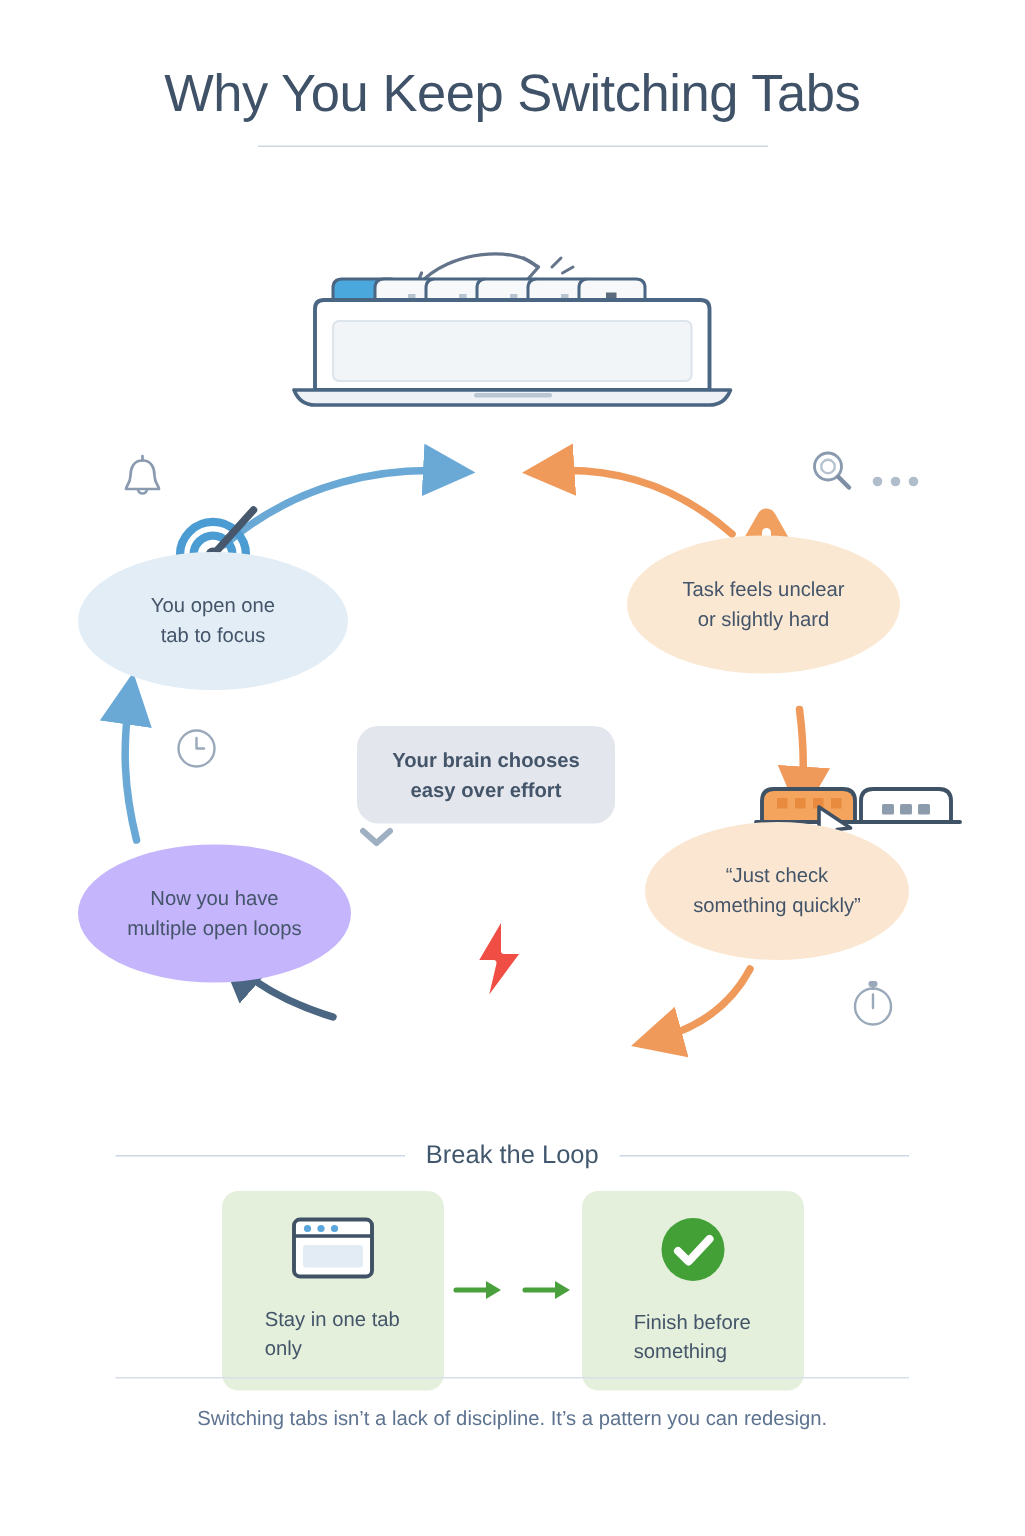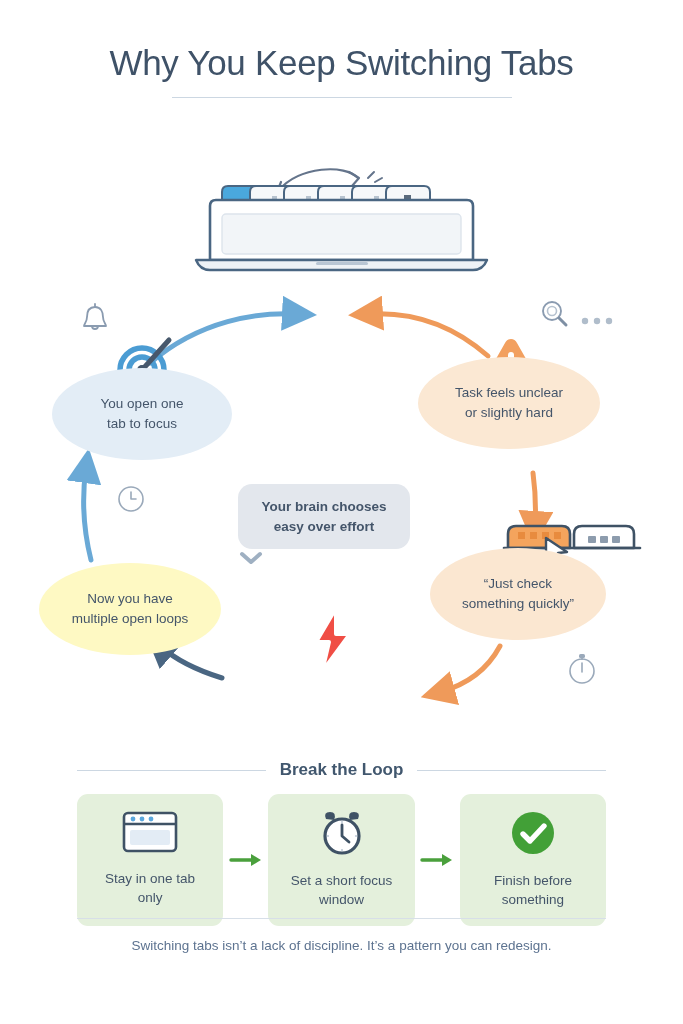--- a/index.html
+++ b/index.html
@@ -40,21 +40,21 @@
     text-align:center;
     border-radius:50%;
     font-size:13.5px;line-height:1.45;color:#44556a;
     padding:0 10px;box-sizing:border-box;
     z-index:3;
   }
   .node-open   {left:52px; top:80px;  width:180px;height:92px; background:#e3edf6;}
   .node-task   {left:418px;top:69px;  width:182px;height:92px; background:#fbe8d3;justify-content:center;}
   .node-check  {left:430px;top:260px; width:176px;height:92px; background:#fbe7d1;}
   .node-newtab {left:218px;top:350px; width:228px;height:92px; background:#fbd4c0;}
-  .node-loops  {left:39px; top:275px; width:182px;height:92px; background:#fef9c3;}
+  .node-loops  {left:52px; top:275px; width:182px;height:92px; background:#c4b5fd;}
 
   .center-box{
     position:absolute;left:238px;top:196px;width:172px;
     background:#e3e7ed;border-radius:14px;
     padding:13px 12px;box-sizing:border-box;text-align:center;
     font-size:13.5px;line-height:1.45;color:#44556a;font-weight:bold;
     z-index:3;
   }
   .center-chev{
     position:absolute;left:238px;top:262px;width:172px;text-align:center;z-index:3;
@@ -62,34 +62,34 @@
 
   .deco{position:absolute;z-index:2;}
 
   
   .break{position:absolute;top:760px;left:0;width:683px;}
   .break-head{
     position:relative;display:flex;align-items:center;justify-content:center;
     gap:14px;width:529px;margin:0 auto;
   }
   .break-head .ln{flex:1;height:1px;background:#ccd7e2;}
-  .break-title{font-size:17px;font-weight:bold;color:#41576e;white-space:nowrap;}
+  .break-title{font-size:17px;font-weight:normal;color:#41576e;white-space:nowrap;}
 
   .cards{
     display:flex;align-items:stretch;justify-content:center;
     gap:0;width:529px;margin:14px auto 0 auto;
   }
   .card{
     width:148px;background:#e4f0dc;border-radius:11px;
     padding:16px 8px 16px 8px;box-sizing:border-box;
     display:flex;flex-direction:column;align-items:center;gap:12px;
     min-height:112px;
   }
   .card-label{
-    font-size:13.5px;line-height:1.4;color:#44556a;text-align:center;
+    font-size:13.5px;line-height:1.4;color:#44556a;text-align:left;
   }
   .card-arrow{
     width:46px;display:flex;align-items:center;justify-content:center;
   }
 
   
   .foot-rule{
     position:absolute;top:918px;left:77px;width:529px;height:1px;background:#d7dfe8;
   }
   .footer{
@@ -316,38 +316,20 @@
         </span>
       </div>
 
       <div class="card-arrow">
         <svg width="34" height="16" viewBox="0 0 34 16">
           <path d="M2 8 h22" stroke="#4aa03c" stroke-width="3.4" stroke-linecap="round"></path>
           <path d="M22 2 L32 8 L22 14 z" fill="#4aa03c"></path>
         </svg>
       </div>
 
-      <div class="card">
-        <span>
-          <svg width="48" height="46" viewBox="0 0 48 46">
-            <path d="M8 9 q-3 -7 4 -7 q7 0 4 8" fill="#3f5265"></path>
-            <path d="M40 9 q3 -7 -4 -7 q-7 0 -4 8" fill="#3f5265"></path>
-            <circle cx="24" cy="26" r="17" fill="#ffffff" stroke="#3f5265" stroke-width="3.2"></circle>
-            <path d="M24 15 v11 l7 6" fill="none" stroke="#3f5265" stroke-width="2.8" stroke-linecap="round" stroke-linejoin="round"></path>
-            <circle cx="24" cy="12" r="1.1" fill="#c0ccd8"></circle>
-            <circle cx="38" cy="26" r="1.1" fill="#c0ccd8"></circle>
-            <circle cx="10" cy="26" r="1.1" fill="#c0ccd8"></circle>
-            <circle cx="24" cy="40" r="1.1" fill="#c0ccd8"></circle>
-          </svg>
-        </span>
-        <span class="card-label">
-          <span>Set a short focus</span><br>
-          <span>window</span>
-        </span>
-      </div>
 
       <div class="card-arrow">
         <svg width="34" height="16" viewBox="0 0 34 16">
           <path d="M2 8 h22" stroke="#4aa03c" stroke-width="3.4" stroke-linecap="round"></path>
           <path d="M22 2 L32 8 L22 14 z" fill="#4aa03c"></path>
         </svg>
       </div>
 
       <div class="card">
         <span>

